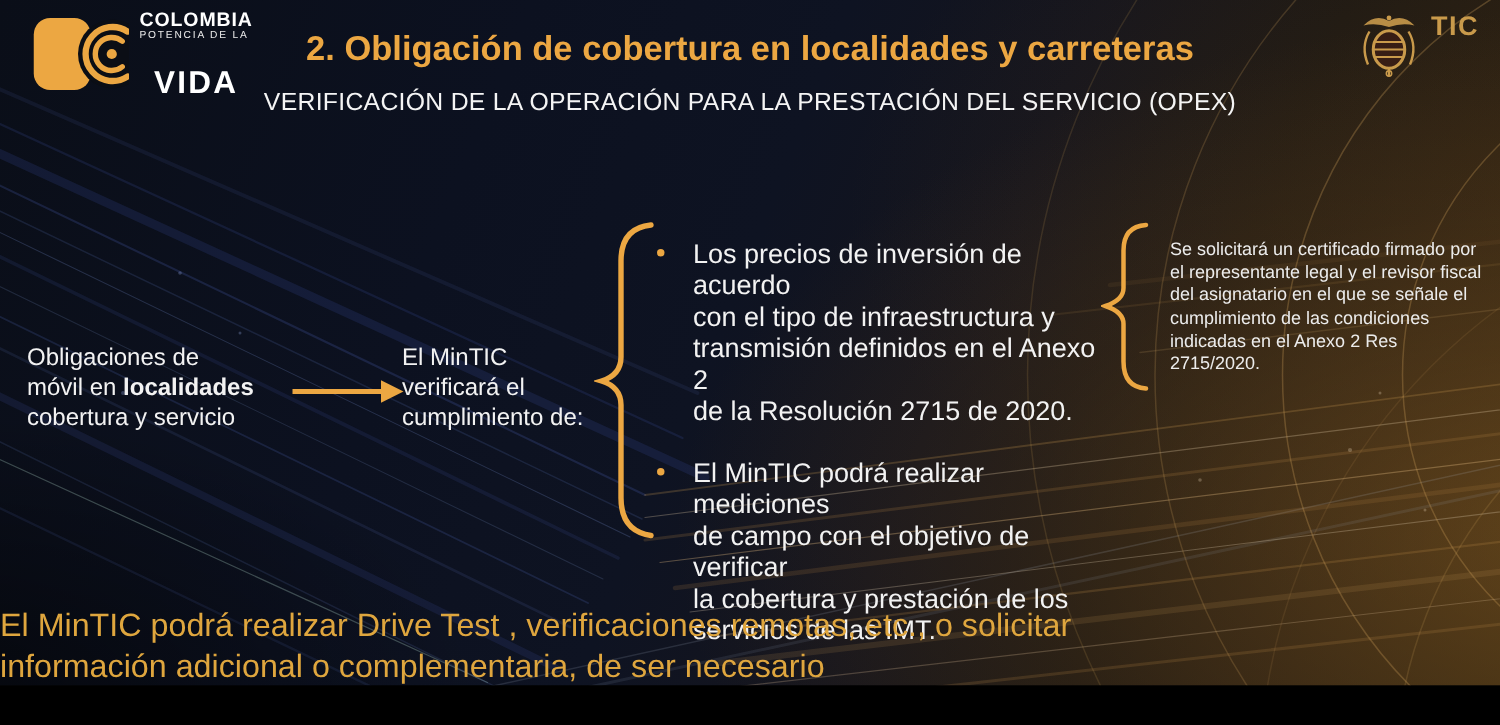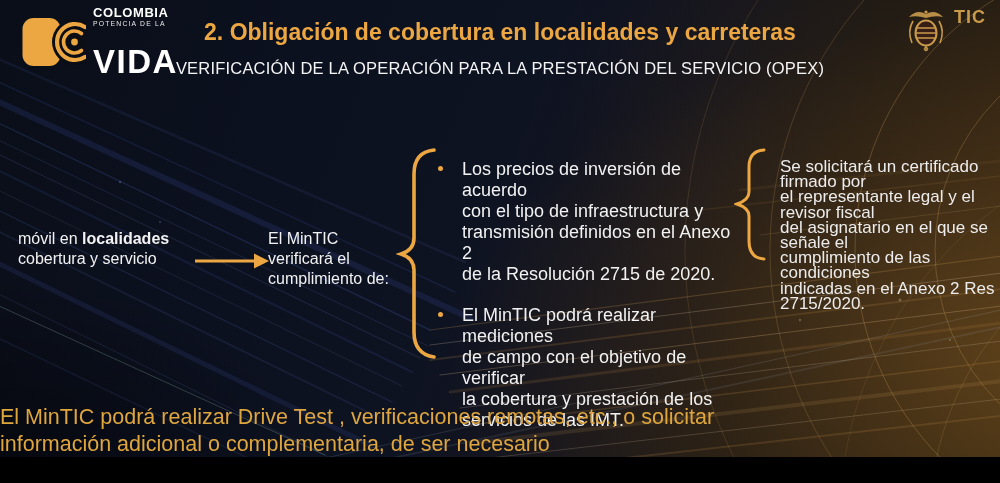--- a/index.html
+++ b/index.html
@@ -14,21 +14,21 @@
       radial-gradient(620px 320px at -5% 102%, rgba(0,0,0,0.55), rgba(0,0,0,0) 60%),
       linear-gradient(112deg, #0a0e18 0%, #0c1120 30%, #0e1322 48%, #15151d 62%, #1b1713 76%, #231b11 88%, #2a200f 100%);
   }
   .bg{ position:absolute; inset:0; }
 
   
   .gov-logo{ position:absolute; left:22px; top:6px; display:flex; align-items:center; gap:7px; z-index:3; }
   .gov-text{ color:#ffffff; line-height:1; }
   .gov-co{ display:block; font-size:13px; font-weight:bold; letter-spacing:0.6px; }
   .gov-pot{ display:block; font-size:6.8px; letter-spacing:1.2px; margin:1.5px 0 0 0; color:#eaeaea; }
-  .gov-vida{ display:block; font-size:33px; font-weight:bold; letter-spacing:1.5px; margin-top:18px;text-align:center; }
+  .gov-vida{ display:block; font-size:21px; font-weight:bold; letter-spacing:1.5px; margin-top:18px;text-align:center; }
 
   .title{
     position:absolute; top:19px; left:0; width:100%; text-align:center;
     color:var(--accent,#ECA742); font-size:23px; font-weight:bold; z-index:2;
   }
   .subtitle{
     position:absolute; top:59px; left:0; width:100%; text-align:center;
     color:#f4f4f4; font-size:16.5px; font-weight:normal; letter-spacing:0.2px; z-index:2;
   }
   .tic{ position:absolute; right:14px; top:7px; display:flex; align-items:flex-start; gap:8px; z-index:3; }
@@ -61,21 +61,21 @@
     position:relative; color:var(--text_white,#F2F2F2); font-size:18px; line-height:21px;
     margin-bottom:20px; white-space:pre-line;
   }
   .bullets li::before{
     content:""; position:absolute; left:-24px; top:7px; width:5px; height:5px;
     border-radius:50%; background:var(--accent,#ECA742);
   }
 
   .side-note{
     position:absolute; left:780px; top:159px; width:216px;
-    color:#ececec; font-size:17px; line-height:15.2px; white-space:pre-line; z-index:2;
+    color:#ececec; font-size:12px; line-height:15.2px; white-space:pre-line; z-index:2;
   }
 
   .footer-note{
     position:absolute; left:0; top:404px; width:100%; text-align:left;
     color:var(--footer_text,#DFA63E); font-size:21.5px; line-height:27px;
     white-space:pre-line; z-index:2;
   }
 </style>
 </head>
 <body>
@@ -168,20 +168,21 @@
       <ellipse cx="20" cy="26" rx="10.5" ry="12.5" fill="rgba(70,30,22,0.55)" stroke="#C99A4B" stroke-width="2"></ellipse>
       <path d="M10.5,21 H29.5 M10,26 H30 M11,31 H29" stroke="#C99A4B" stroke-width="1.4"></path>
       <path d="M7,14 Q1,24 6,36 M33,14 Q39,24 34,36" fill="none" stroke="#C99A4B" stroke-width="1.6"></path>
       <path d="M20,38.5 L20,44" stroke="#C99A4B" stroke-width="1.6"></path>
       <circle cx="20" cy="42" r="1.8" fill="none" stroke="#C99A4B" stroke-width="1"></circle>
     </svg>
     <span class="tic-label">TIC</span>
   </div>
 
   <div class="left-label">
+    <span>Obligaciones de</span>
     <span><span class="inline">móvil en </span><span class="inline bold">localidades</span></span>
     <span>cobertura y servicio</span>
   </div>
 
   <svg class="arrow-svg" width="80" height="24" viewBox="0 0 80 24" aria-hidden="true">
     <line x1="3" y1="12" x2="62" y2="12" stroke="var(--accent,#ECA742)" stroke-width="3.2"></line>
     <polygon points="62,4.5 77,12 62,19.5" fill="var(--accent,#ECA742)"></polygon>
   </svg>
 
   <div class="mid-label">El MinTIC

